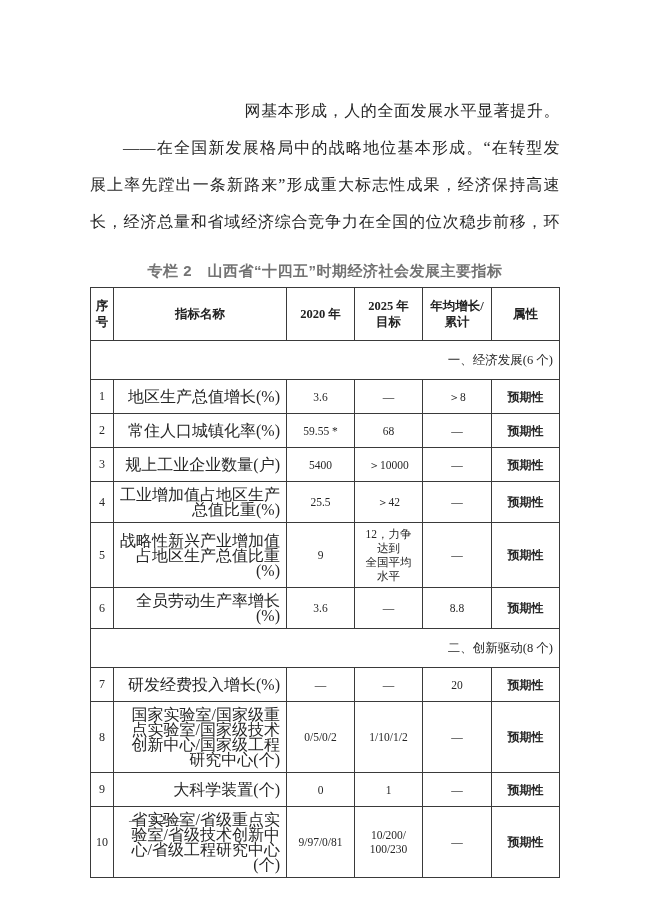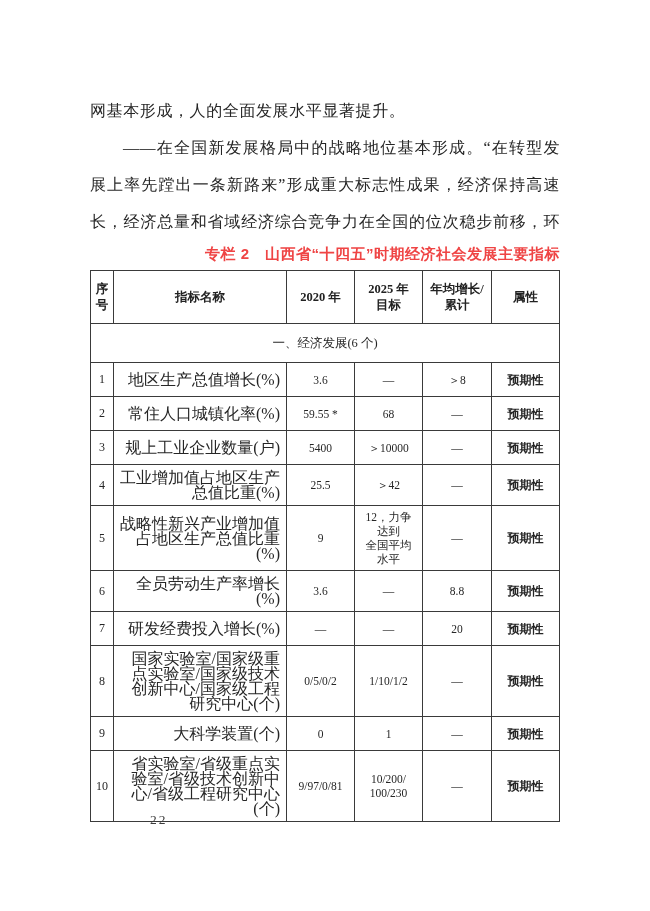--- a/index.html
+++ b/index.html
@@ -3,34 +3,34 @@
 <meta charset="utf-8">
 <style>
   html,body { margin:0; padding:0; background:#ffffff; }
   body { width:650px; height:911px; overflow:hidden;
          font-family:"Liberation Serif","DejaVu Serif",serif; color:#262626; }
   .page { position:relative; width:650px; height:911px; background:#fff; }
   .content { position:absolute; left:90px; top:92px; width:470px; }
 
   
   .body-text { font-size:16px; }
-  .line { line-height:37px; height:37px; letter-spacing:0.6px; overflow:hidden; }
+  .line { line-height:37px; height:37px; letter-spacing:0.6px; overflow:hidden;text-align:right; }
   .line.indent { text-indent:33px; }
   .line.fill { text-align:justify; text-align-last:justify; text-justify:inter-character; }
 
   
-  .table-title { margin:5px 0 6px 0; text-align:right; font-size:15px; font-weight:bold;
-                 font-family:"Liberation Sans","DejaVu Sans",sans-serif; letter-spacing:0.5px; color:#ef4444; }
+  .table-title { margin:22px 0 6px 0; text-align:center; font-size:15px; font-weight:bold;
+                 font-family:"Liberation Sans","DejaVu Sans",sans-serif; letter-spacing:0.5px; color:#737373; }
 
   
   table.indicator { width:470px; border-collapse:collapse; table-layout:fixed; }
   table.indicator th, table.indicator td { border:1px solid #3a3a3a; vertical-align:middle; }
   table.indicator th { height:48px; font-size:12.5px; font-weight:bold; text-align:center;
                        white-space:pre-line; line-height:16px; padding:2px; color:#222; }
-  td.section-cell { height:30px; font-size:12.5px; text-align:center; padding:4px 6px; }
+  td.section-cell { height:30px; font-size:12.5px; text-align:right; padding:4px 6px; }
   td.cell-no   { height:29px; text-align:center; font-size:12px; padding:2px; }
   td.cell-name { text-align:right; font-size:16px; line-height:15px; padding:5px 6px; }
   td.cell-val  { text-align:center; font-size:11.5px; line-height:14px; padding:4px 8px; white-space:pre-line; }
   td.attr      { font-size:12px;font-weight:bold; }
 
   
   .footer { position:absolute; left:92px; top:812px; font-size:13.5px; letter-spacing:2px; color:#3d3d3d;padding-left:37px; }
 </style>
 </head>
 <body>
@@ -116,20 +116,23 @@
           </tr>
           <tr>
             <td class="cell-no">6</td>
             <td class="cell-name">全员劳动生产率增长(%)</td>
             <td class="cell-val">3.6</td>
             <td class="cell-val">—</td>
             <td class="cell-val">8.8</td>
             <td class="cell-val attr">预期性</td>
           </tr>
           <tr>
+            <td class="section-cell" colspan="6">二、创新驱动(8 个)</td>
+          </tr>
+          <tr>
             <td class="cell-no">7</td>
             <td class="cell-name">研发经费投入增长(%)</td>
             <td class="cell-val">—</td>
             <td class="cell-val">—</td>
             <td class="cell-val">20</td>
             <td class="cell-val attr">预期性</td>
           </tr>
           <tr>
             <td class="cell-no">8</td>
             <td class="cell-name">国家实验室/国家级重点实验室/国家级技术创新中心/国家级工程研究中心(个)</td>

